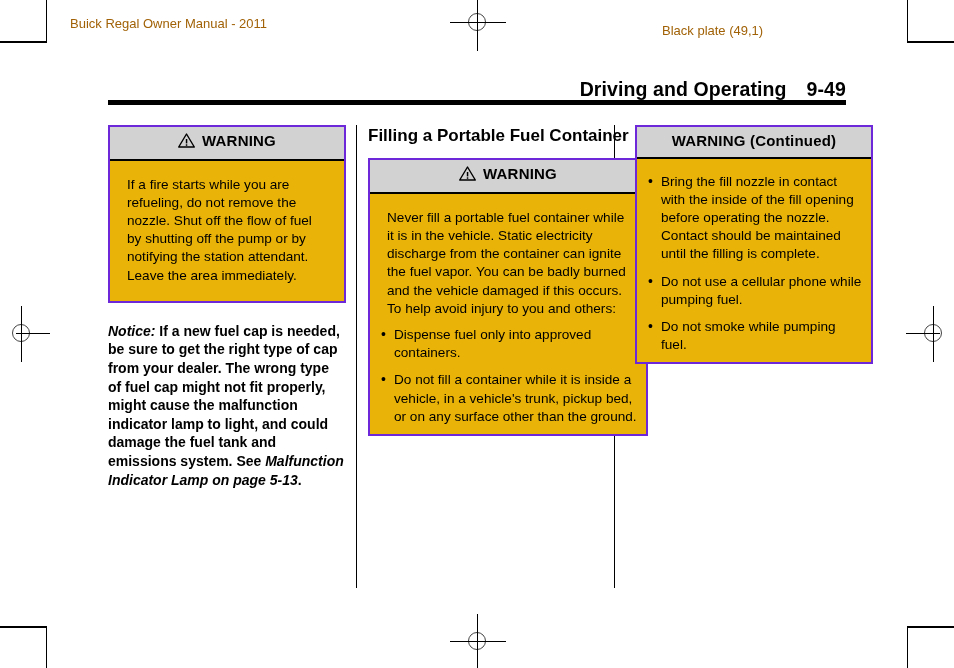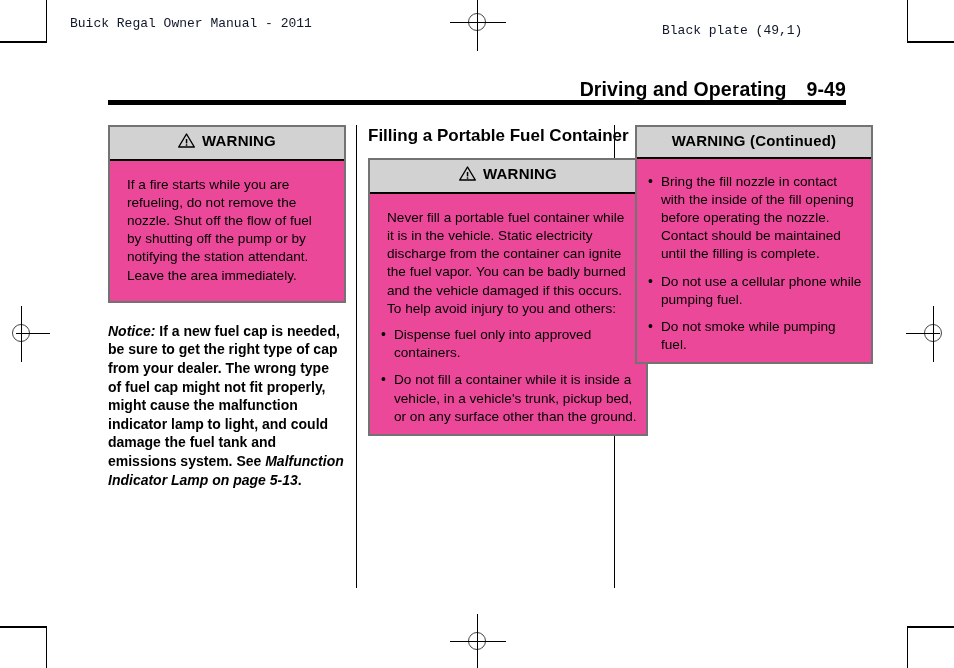--- a/index.html
+++ b/index.html
@@ -60,23 +60,23 @@
     width: 1px;
     height: 56px;
     background: #000;
   }
   .reg.half-left .h { left: 0; width: 34px; }
   .reg.half-right .h { left: 22px; width: 34px; }
 
   
   .runhead {
     position: absolute;
-    font-family: Liberation Mono, monospace;
+    font-family: Liberation Sans, sans-serif;
     font-size: 13px;
-    color: #0f172a;
+    color: #a16207;
     white-space: nowrap;
   }
 
   
   .sec-head {
     position: absolute;
     left: 108px;
     top: 78px;
     width: 738px;
     text-align: right;
@@ -109,22 +109,22 @@
     width: 1px;
     background: #000;
     top: 125px;
     height: 463px;
   }
   #rule1 { left: 356px; }
   #rule2 { left: 614px; }
 
   
   .wbox {
-    border: 2px solid #737373;
-    background: #ec4899;
+    border: 2px solid #6d28d9;
+    background: #eab308;
     box-sizing: border-box;
   }
   .wbox-head {
     background: #d2d2d2;
     border-bottom: 2px solid #000;
     text-align: center;
     font-size: 15px;
     font-weight: bold;
     padding: 6px 4px 7px;
     letter-spacing: .2px;

